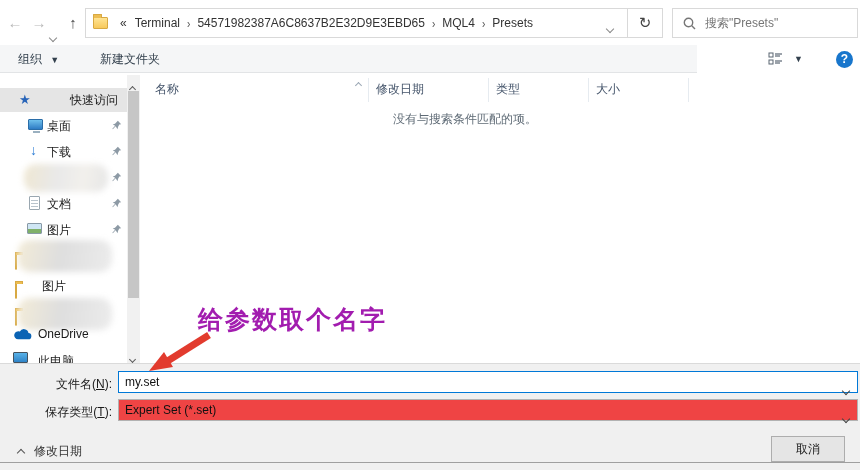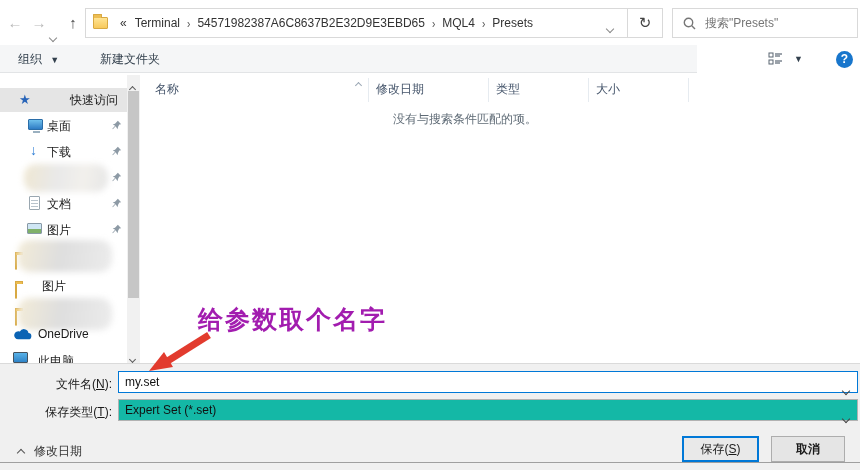--- a/index.html
+++ b/index.html
@@ -83,28 +83,28 @@
   .ann-text { position:absolute; left:198px; top:303px; font-size:25px; font-weight:bold; color:#a21caf; letter-spacing:2px; z-index:30; white-space:nowrap; }
   .ann-arrow { position:absolute; left:142px; top:326px; z-index:30; }
 
   
   .bottompanel { position:absolute; left:0; top:363px; width:860px; height:107px; background:#f0f0f0; border-top:1px solid #dadada; }
   .fieldlabel { position:absolute; width:108px; text-align:right; color:#1a1a1a; }
   .lbl-filename { left:4px; top:12px; }
   .lbl-savetype { left:4px; top:40px; }
   .hotkey { text-decoration:underline; }
   .filename-input { position:absolute; left:118px; top:7px; width:740px; height:22px; background:#fff; border:1px solid #0078d7; line-height:20px; padding-left:6px; color:#111; }
-  .savetype-combo { position:absolute; left:118px; top:35px; width:740px; height:22px; background:#14b8a6; border:1px solid #b2b2b2; line-height:20px; padding-left:6px; color:#111; }
+  .savetype-combo { position:absolute; left:118px; top:35px; width:740px; height:22px; background:#ef4444; border:1px solid #b2b2b2; line-height:20px; padding-left:6px; color:#111; }
   .field-chev { position:absolute; right:8px; top:8px; }
   .footer-row { position:absolute; left:0; top:65px; width:860px; height:40px; }
   .hidefolders { position:absolute; left:18px; top:14px; color:#333; }
   .hidefolders .chev { margin-right:10px; position:relative; top:1px; }
   .btn { position:absolute; top:7px; height:26px; text-align:center; line-height:23px; color:#1a1a1a; cursor:default; }
   .btn-save { left:682px; width:77px; background:#e9e9e9; border:2px solid #0078d7; }
-  .btn-cancel { left:771px; width:74px; background:#e5e5e5; border:1px solid #adadad; line-height:24px;font-weight:bold; }
+  .btn-cancel { left:771px; width:74px; background:#e5e5e5; border:1px solid #adadad; line-height:24px; }
   .win-bottomline { position:absolute; left:0; top:462px; width:860px; height:1px; background:#9f9f9f; }
 </style>
 </head>
 <body>
 
 <div id="window">
 
   <div class="topbar">
     <div class="navicons">
       <span class="navico ico-back">←</span>
@@ -281,23 +281,20 @@
     </div>
     <div class="savetype-combo">
       <span>Expert Set (*.set)</span>
       <span class="field-chev"><span class="chev dark"></span></span>
     </div>
 
     <div class="footer-row">
       <div class="hidefolders">
         <span class="chev up"></span><span>修改日期</span>
       </div>
-      <div class="btn btn-save">
-        <span>保存(</span><span class="hotkey">S</span><span>)</span>
-      </div>
       <div class="btn btn-cancel">
         <span>取消</span>
       </div>
     </div>
   </div>
 
   <div class="win-bottomline"></div>
 </div>
 
 </body></html>

